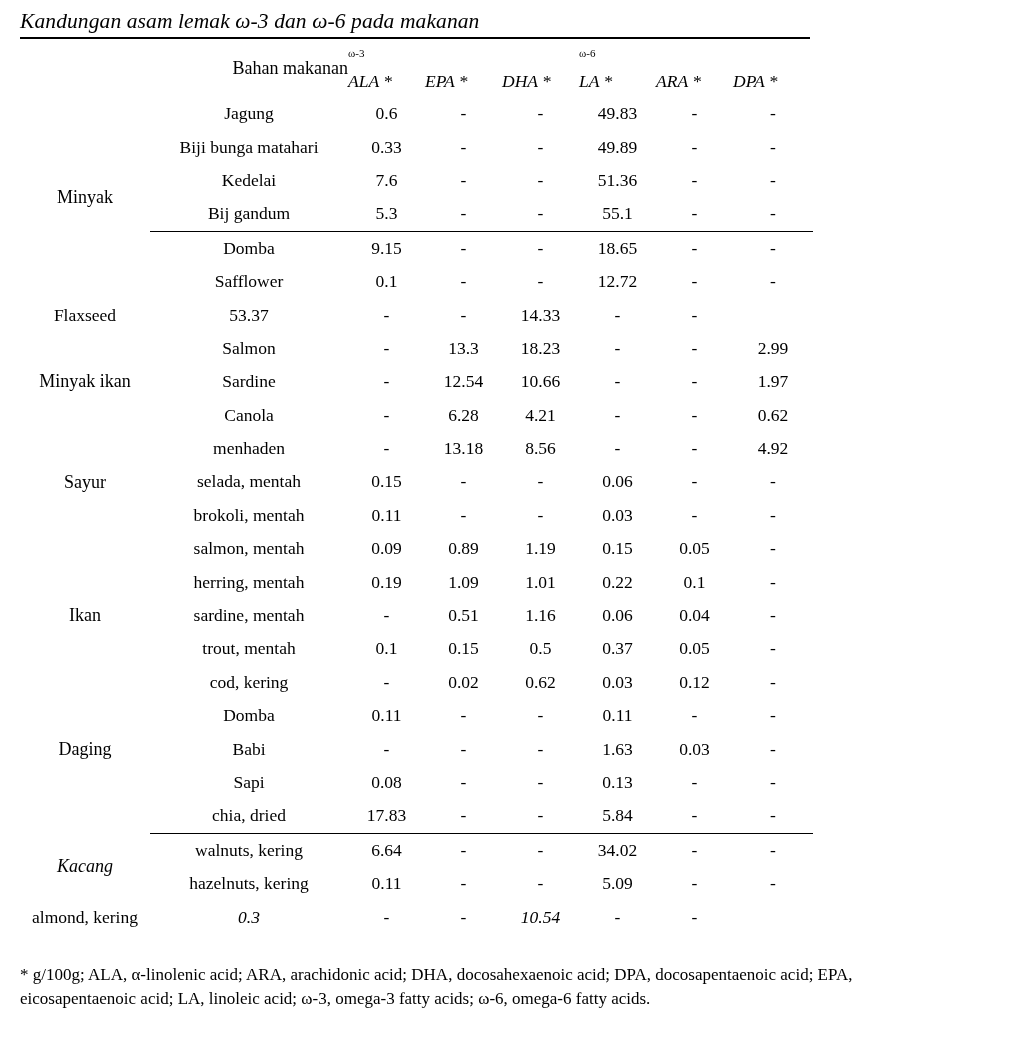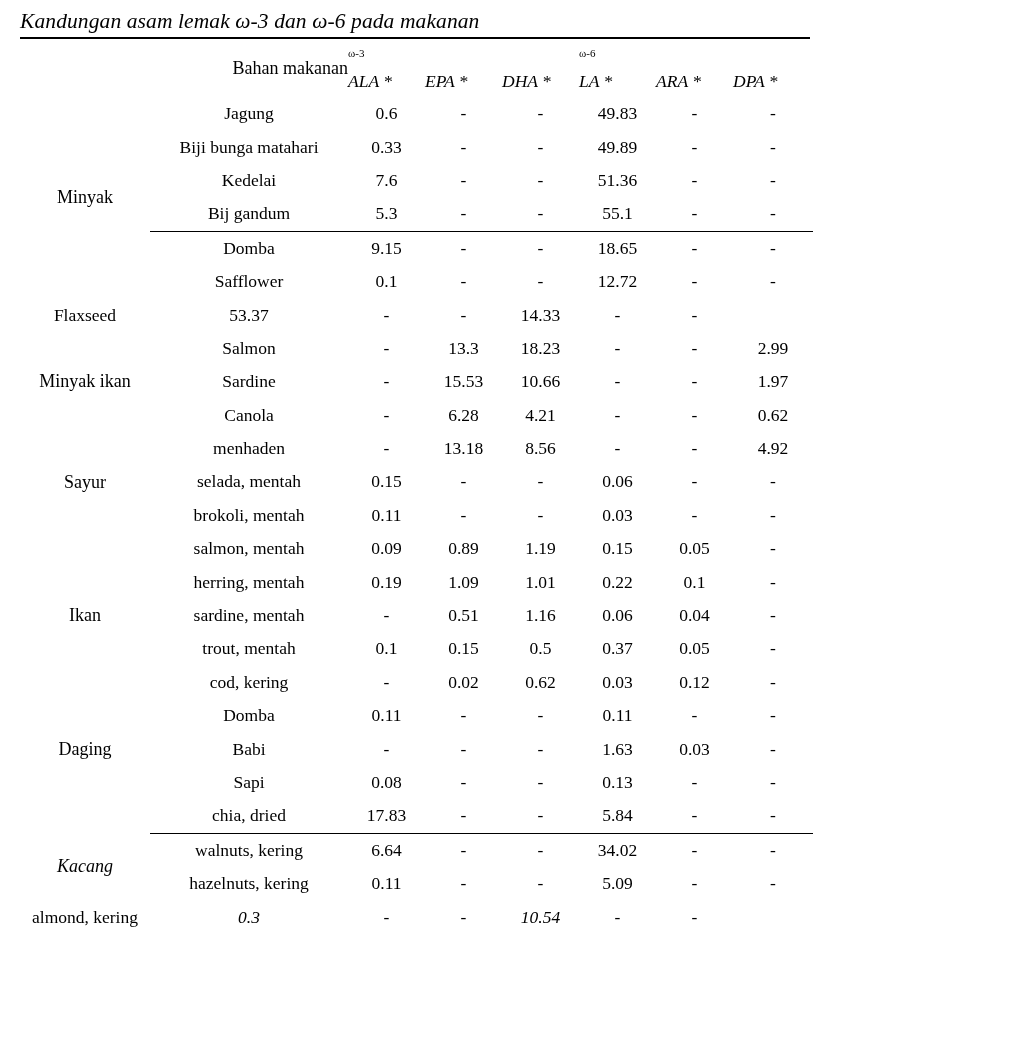--- a/index.html
+++ b/index.html
@@ -245,21 +245,21 @@
           <td class="num-cell dash">-</td>
           <td class="num-cell">13.3</td>
           <td class="num-cell">18.23</td>
           <td class="num-cell dash">-</td>
           <td class="num-cell dash">-</td>
           <td class="num-cell">2.99</td>
         </tr>
         <tr>
           <td class="name-cell">Sardine</td>
           <td class="num-cell dash">-</td>
-          <td class="num-cell">15.53</td>
+          <td class="num-cell">12.54</td>
           <td class="num-cell">10.66</td>
           <td class="num-cell dash">-</td>
           <td class="num-cell dash">-</td>
           <td class="num-cell">1.97</td>
         </tr>
         <tr>
           <td class="name-cell">Canola</td>
           <td class="num-cell dash">-</td>
           <td class="num-cell">6.28</td>
           <td class="num-cell">4.21</td>
@@ -419,13 +419,14 @@
           <td class="num-cell rule-thick">0.3</td>
           <td class="num-cell dash rule-thick">-</td>
           <td class="num-cell dash rule-thick">-</td>
           <td class="num-cell rule-thick">10.54</td>
           <td class="num-cell dash rule-thick">-</td>
           <td class="num-cell dash rule-thick">-</td>
         </tr>
       </tbody>
   </table>
 
+  <div class="footnote">* g/100g; ALA, α-linolenic acid; ARA, arachidonic acid; DHA, docosahexaenoic acid; DPA, docosapentaenoic acid; EPA, eicosapentaenoic acid; LA, linoleic acid; ω-3, omega-3 fatty acids; ω-6, omega-6 fatty acids.</div>
 </div>
 
 </body></html>

